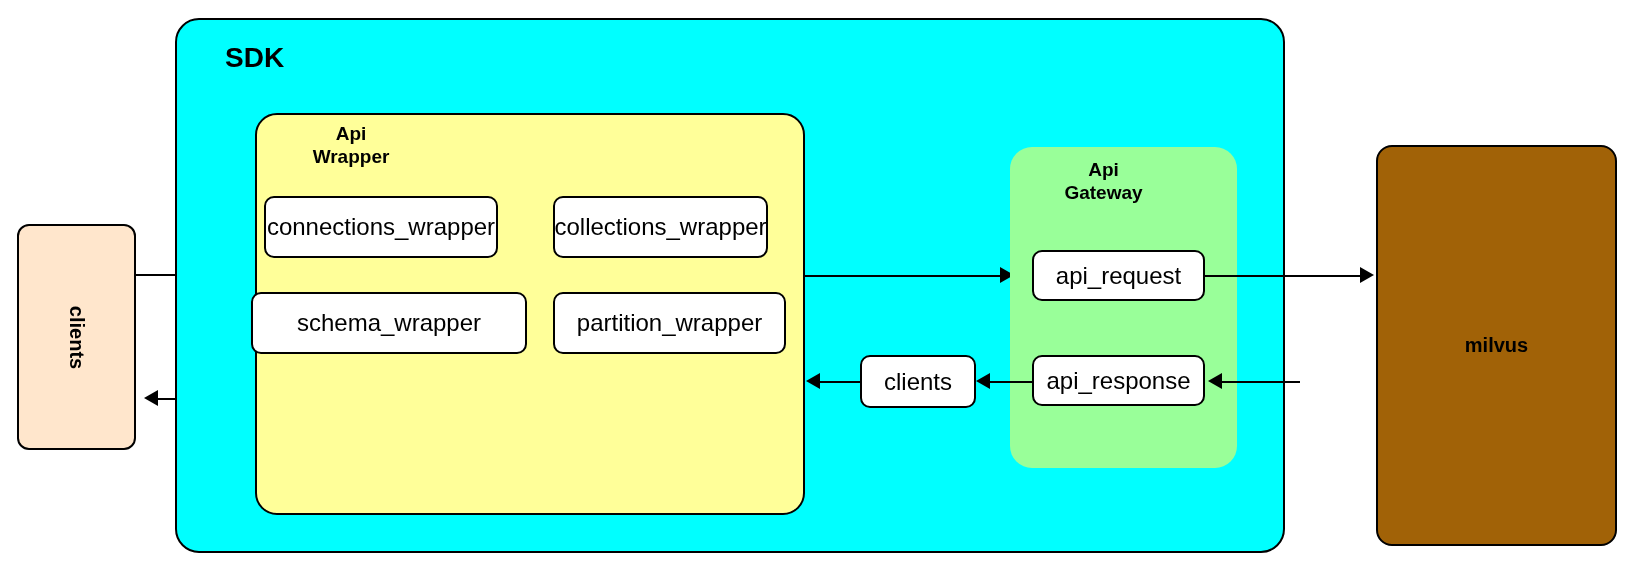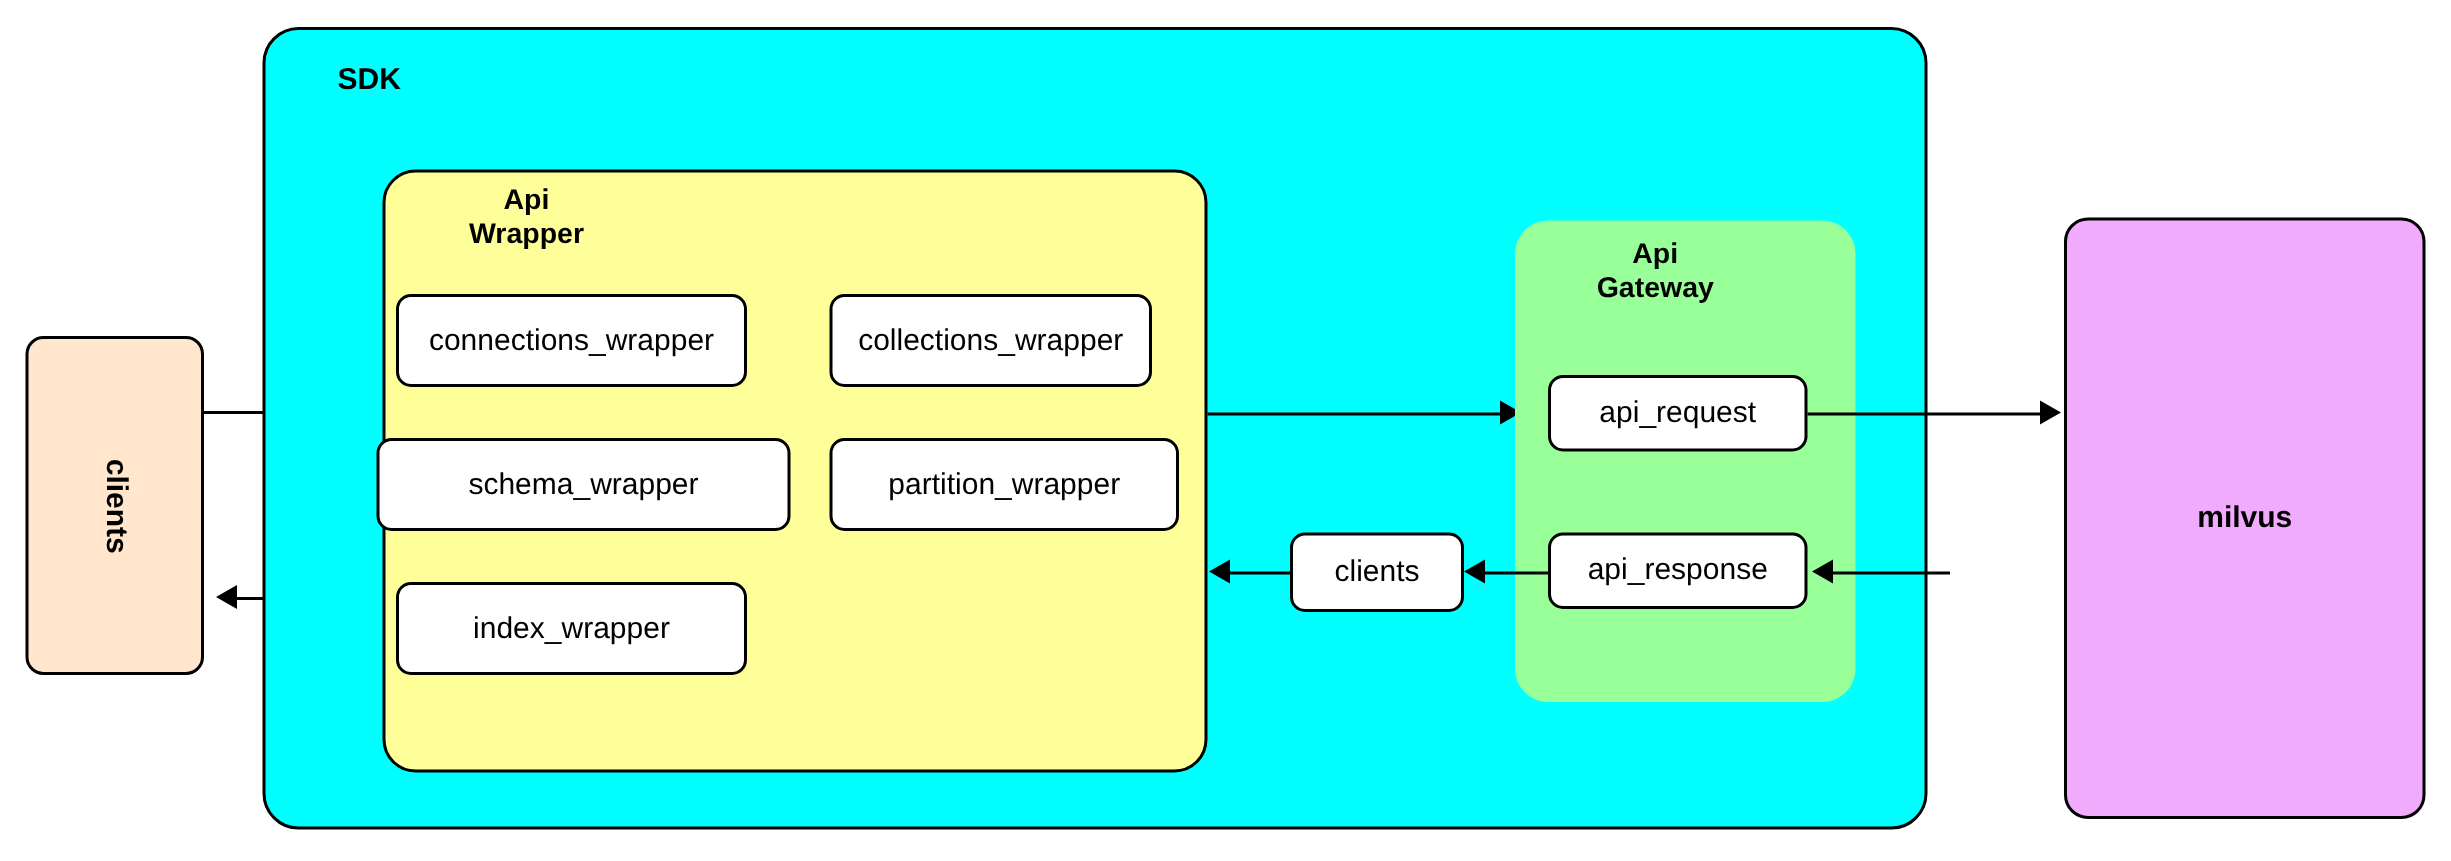--- a/index.html
+++ b/index.html
@@ -35,21 +35,21 @@
     height: 535px;
     background: #00ffff;
     border-radius: 24px;
     align-items: flex-start;
     justify-content: flex-start;
   }
   .sdk-label {
     position: absolute;
     left: 48px;
     top: 22px;
-    font-size: 20px;
+    font-size: 28px;
     font-weight: bold;
     line-height: 1.15;
     white-space: pre-line;
   }
 
   .apiwrapper-container {
     left: 255px;
     top: 113px;
     width: 550px;
     height: 402px;
@@ -88,21 +88,21 @@
     text-align: center;
     white-space: pre-line;
   }
 
   
   .leaf {
     background: #ffffff;
     border-radius: 10px;
     align-items: center;
     justify-content: center;
-    font-size: 20px;
+    font-size: 24px;
     font-weight: normal;
     text-align: center;
   }
 
   .clients-box {
     left: 17px;
     top: 224px;
     width: 119px;
     height: 226px;
     background: #ffe6cc;
@@ -115,21 +115,21 @@
     font-weight: bold;
     transform: rotate(90deg);
     white-space: nowrap;
   }
 
   .milvus-box {
     left: 1376px;
     top: 145px;
     width: 241px;
     height: 401px;
-    background: #f0abfc;
+    background: #a16207;
     border-radius: 16px;
     align-items: center;
     justify-content: center;
     font-size: 20px;
     font-weight: bold;
   }
 
   .checker-box {
     left: 860px;
     top: 355px;
@@ -172,21 +172,20 @@
     <span class="sdk-label">SDK</span>
   </div>
 
   <div class="box apiwrapper-container">
     <span class="apiwrapper-label">Api
 Wrapper</span>
   </div>
 
   <div class="box leaf" style="left:264px; top:196px; width:234px; height:62px;">connections_wrapper</div>
   <div class="box leaf" style="left:251px; top:292px; width:276px; height:62px;">schema_wrapper</div>
-  <div class="box leaf" style="left:264px; top:388px; width:234px; height:62px;">index_wrapper</div>
 
   <div class="box leaf" style="left:553px; top:196px; width:215px; height:62px;">collections_wrapper</div>
   <div class="box leaf" style="left:553px; top:292px; width:233px; height:62px;">partition_wrapper</div>
 
   <div class="line-h" style="left:805px; top:275px; width:212px;"></div>
   <div class="arrow-r" style="left:1000px; top:267px;"></div>
 
   <div class="box apigateway-container">
     <span class="apigateway-label">Api
 Gateway</span>

